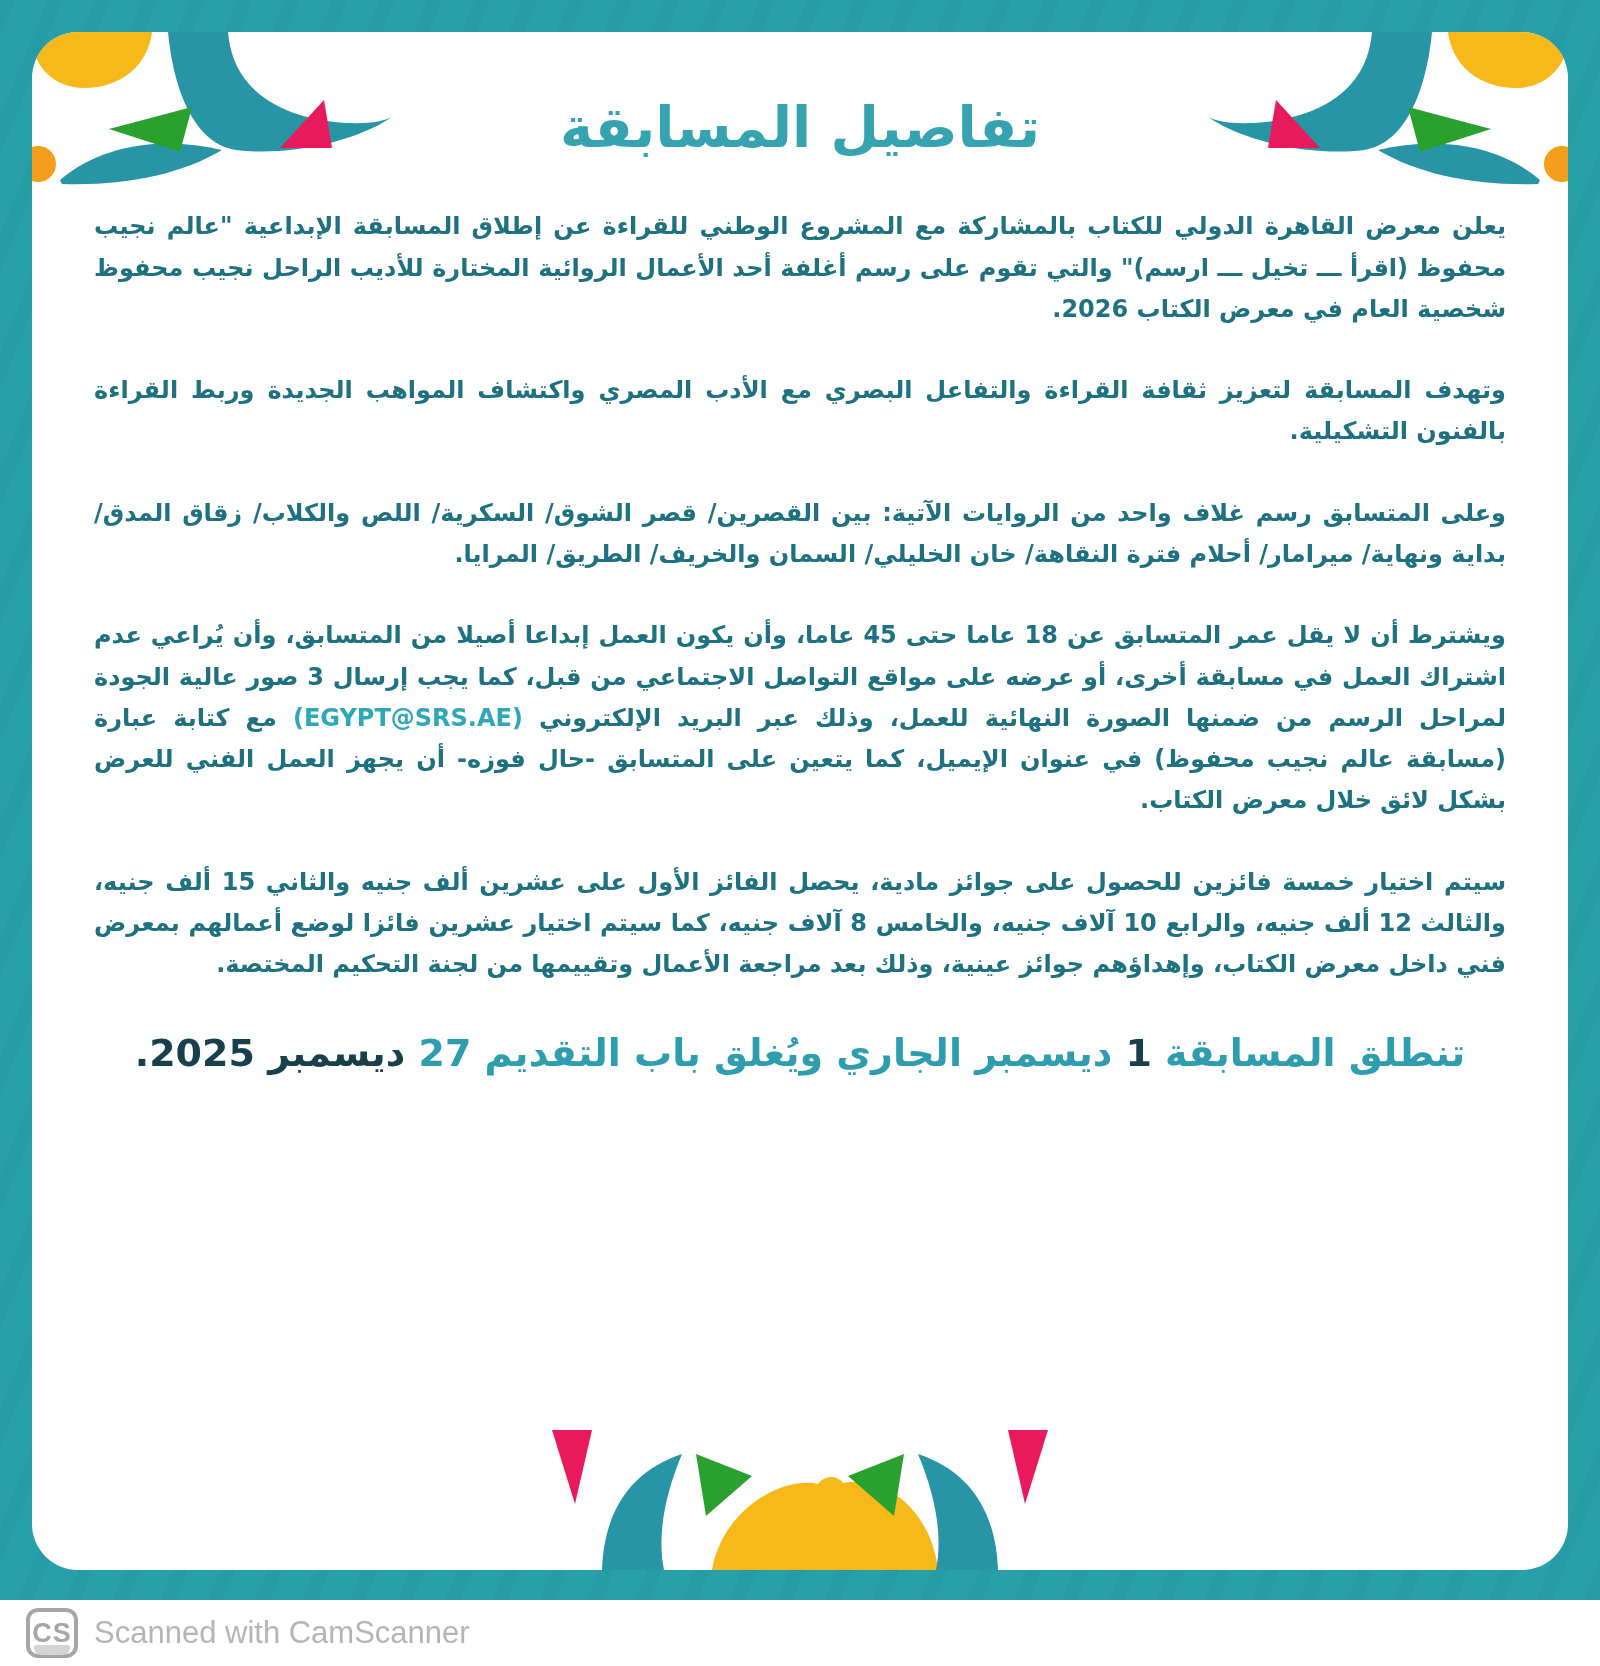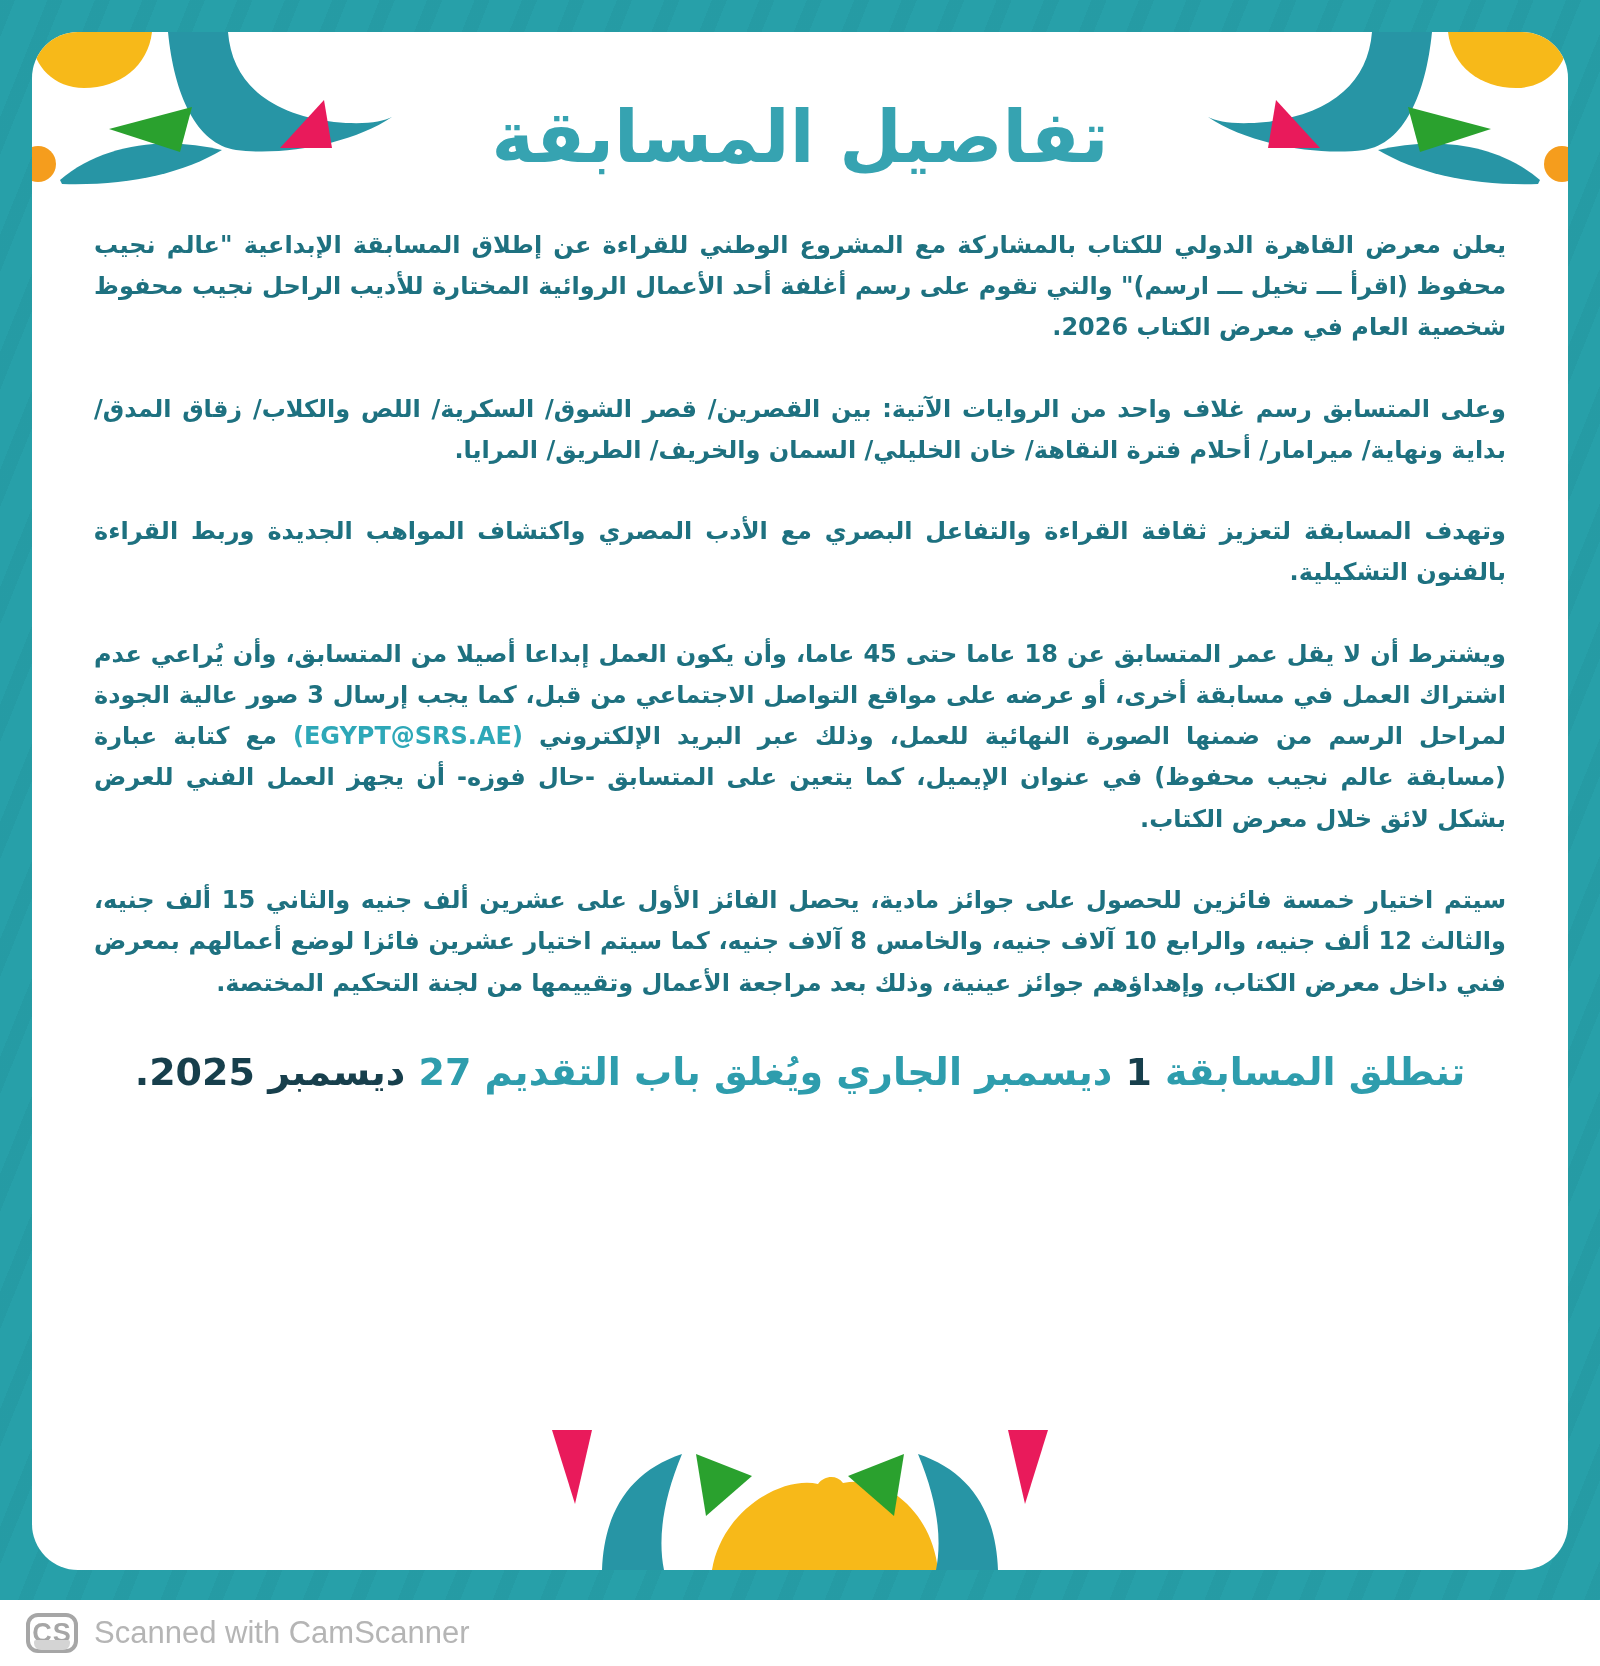--- a/index.html
+++ b/index.html
@@ -19,21 +19,21 @@
       var(--background);
   }
   .card{
     position:absolute;left:32px;top:32px;width:1536px;height:1538px;
     background:var(--card);border-radius:46px;overflow:hidden;
   }
   .card-content{
     position:relative;direction:rtl;padding:46px 62px 150px 62px;height:100%;
   }
   .page-title{
-    text-align:center;color:var(--title);font-size:72px;font-weight:bold;
+    text-align:center;color:var(--title);font-size:56px;font-weight:bold;
     margin:18px 0 46px 0;line-height:1.15;
   }
   .para{
     color:var(--body);font-size:24px;font-weight:bold;line-height:1.72;
     text-align:justify;margin-bottom:40px;
   }
   .email{color:var(--email);unicode-bidi:isolate;}
   .closing{
     text-align:center;font-size:38px;font-weight:bold;line-height:1.5;margin-top:22px;
   }
@@ -44,21 +44,21 @@
   .deco-tl{left:0;top:0;}
   .deco-tr{right:0;top:0;transform:scaleX(-1);}
   .deco-bottom{left:50%;bottom:0;transform:translateX(-50%);}
 
   .scanner-bar{
     position:absolute;left:0;bottom:0;width:1600px;height:66px;background:#ffffff;
     display:flex;align-items:center;gap:16px;padding-left:26px;
     font-family:"Liberation Sans","DejaVu Sans",sans-serif;
   }
   .cs-logo{
-    position:relative;width:52px;height:40px;border:4px solid var(--scanner-logo,#a6a6a6);
+    position:relative;width:52px;height:50px;border:4px solid var(--scanner-logo,#a6a6a6);
     border-color:var(--scanner_logo);border-radius:12px;
     display:flex;align-items:center;justify-content:center;
     color:var(--scanner_logo);font-size:27px;font-weight:bold;letter-spacing:1px;
   }
   .cs-base{
     position:absolute;left:4px;right:4px;bottom:-1px;height:10px;
     background:#d4d4d4;border-radius:2px 2px 7px 7px;
   }
   .scanner-label{color:var(--scanner_text);font-size:31px;}
 </style>
@@ -95,23 +95,23 @@
     <path style="fill:var(--green)" d="M414,34 L358,56 L404,96 Z"></path>
     <path style="fill:var(--deco_teal)" d="M508,150 C506,94 482,52 428,34 C448,82 452,120 446,150 Z"></path>
     <path style="fill:var(--pink)" d="M558,10 L518,10 L535,84 Z"></path>
   </svg>
 
   <div class="card-content">
     <h1 class="page-title">تفاصيل المسابقة</h1>
 
     <p class="para">يعلن معرض القاهرة الدولي للكتاب بالمشاركة مع المشروع الوطني للقراءة عن إطلاق المسابقة الإبداعية "عالم نجيب محفوظ (اقرأ ـــ تخيل ـــ ارسم)" والتي تقوم على رسم أغلفة أحد الأعمال الروائية المختارة للأديب الراحل نجيب محفوظ شخصية العام في معرض الكتاب 2026.</p>
 
+    <p class="para">وتهدف المسابقة لتعزيز ثقافة القراءة والتفاعل البصري مع الأدب المصري واكتشاف المواهب الجديدة وربط القراءة بالفنون التشكيلية.</p>
+
     <p class="para">وعلى المتسابق رسم غلاف واحد من الروايات الآتية: بين القصرين/ قصر الشوق/ السكرية/ اللص والكلاب/ زقاق المدق/ بداية ونهاية/ ميرامار/ أحلام فترة النقاهة/ خان الخليلي/ السمان والخريف/ الطريق/ المرايا.</p>
-
-    <p class="para">وتهدف المسابقة لتعزيز ثقافة القراءة والتفاعل البصري مع الأدب المصري واكتشاف المواهب الجديدة وربط القراءة بالفنون التشكيلية.</p>
 
     <p class="para"><span>ويشترط أن لا يقل عمر المتسابق عن 18 عاما حتى 45 عاما، وأن يكون العمل إبداعا أصيلا من المتسابق، وأن يُراعي عدم اشتراك العمل في مسابقة أخرى، أو عرضه على مواقع التواصل الاجتماعي من قبل، كما يجب إرسال 3 صور عالية الجودة لمراحل الرسم من ضمنها الصورة النهائية للعمل، وذلك عبر البريد الإلكتروني </span><span class="email" dir="ltr">(EGYPT@SRS.AE)</span><span> مع كتابة عبارة (مسابقة عالم نجيب محفوظ) في عنوان الإيميل، كما يتعين على المتسابق -حال فوزه- أن يجهز العمل الفني للعرض بشكل لائق خلال معرض الكتاب.</span></p>
 
     <p class="para">سيتم اختيار خمسة فائزين للحصول على جوائز مادية، يحصل الفائز الأول على عشرين ألف جنيه والثاني 15 ألف جنيه، والثالث 12 ألف جنيه، والرابع 10 آلاف جنيه، والخامس 8 آلاف جنيه، كما سيتم اختيار عشرين فائزا لوضع أعمالهم بمعرض فني داخل معرض الكتاب، وإهداؤهم جوائز عينية، وذلك بعد مراجعة الأعمال وتقييمها من لجنة التحكيم المختصة.</p>
 
 
     <p class="closing"><span class="teal">تنطلق المسابقة </span><span class="dark">1</span><span class="teal"> ديسمبر الجاري ويُغلق باب التقديم 27</span><span class="dark"> ديسمبر 2025.</span></p>
   </div>
 </div>
 

